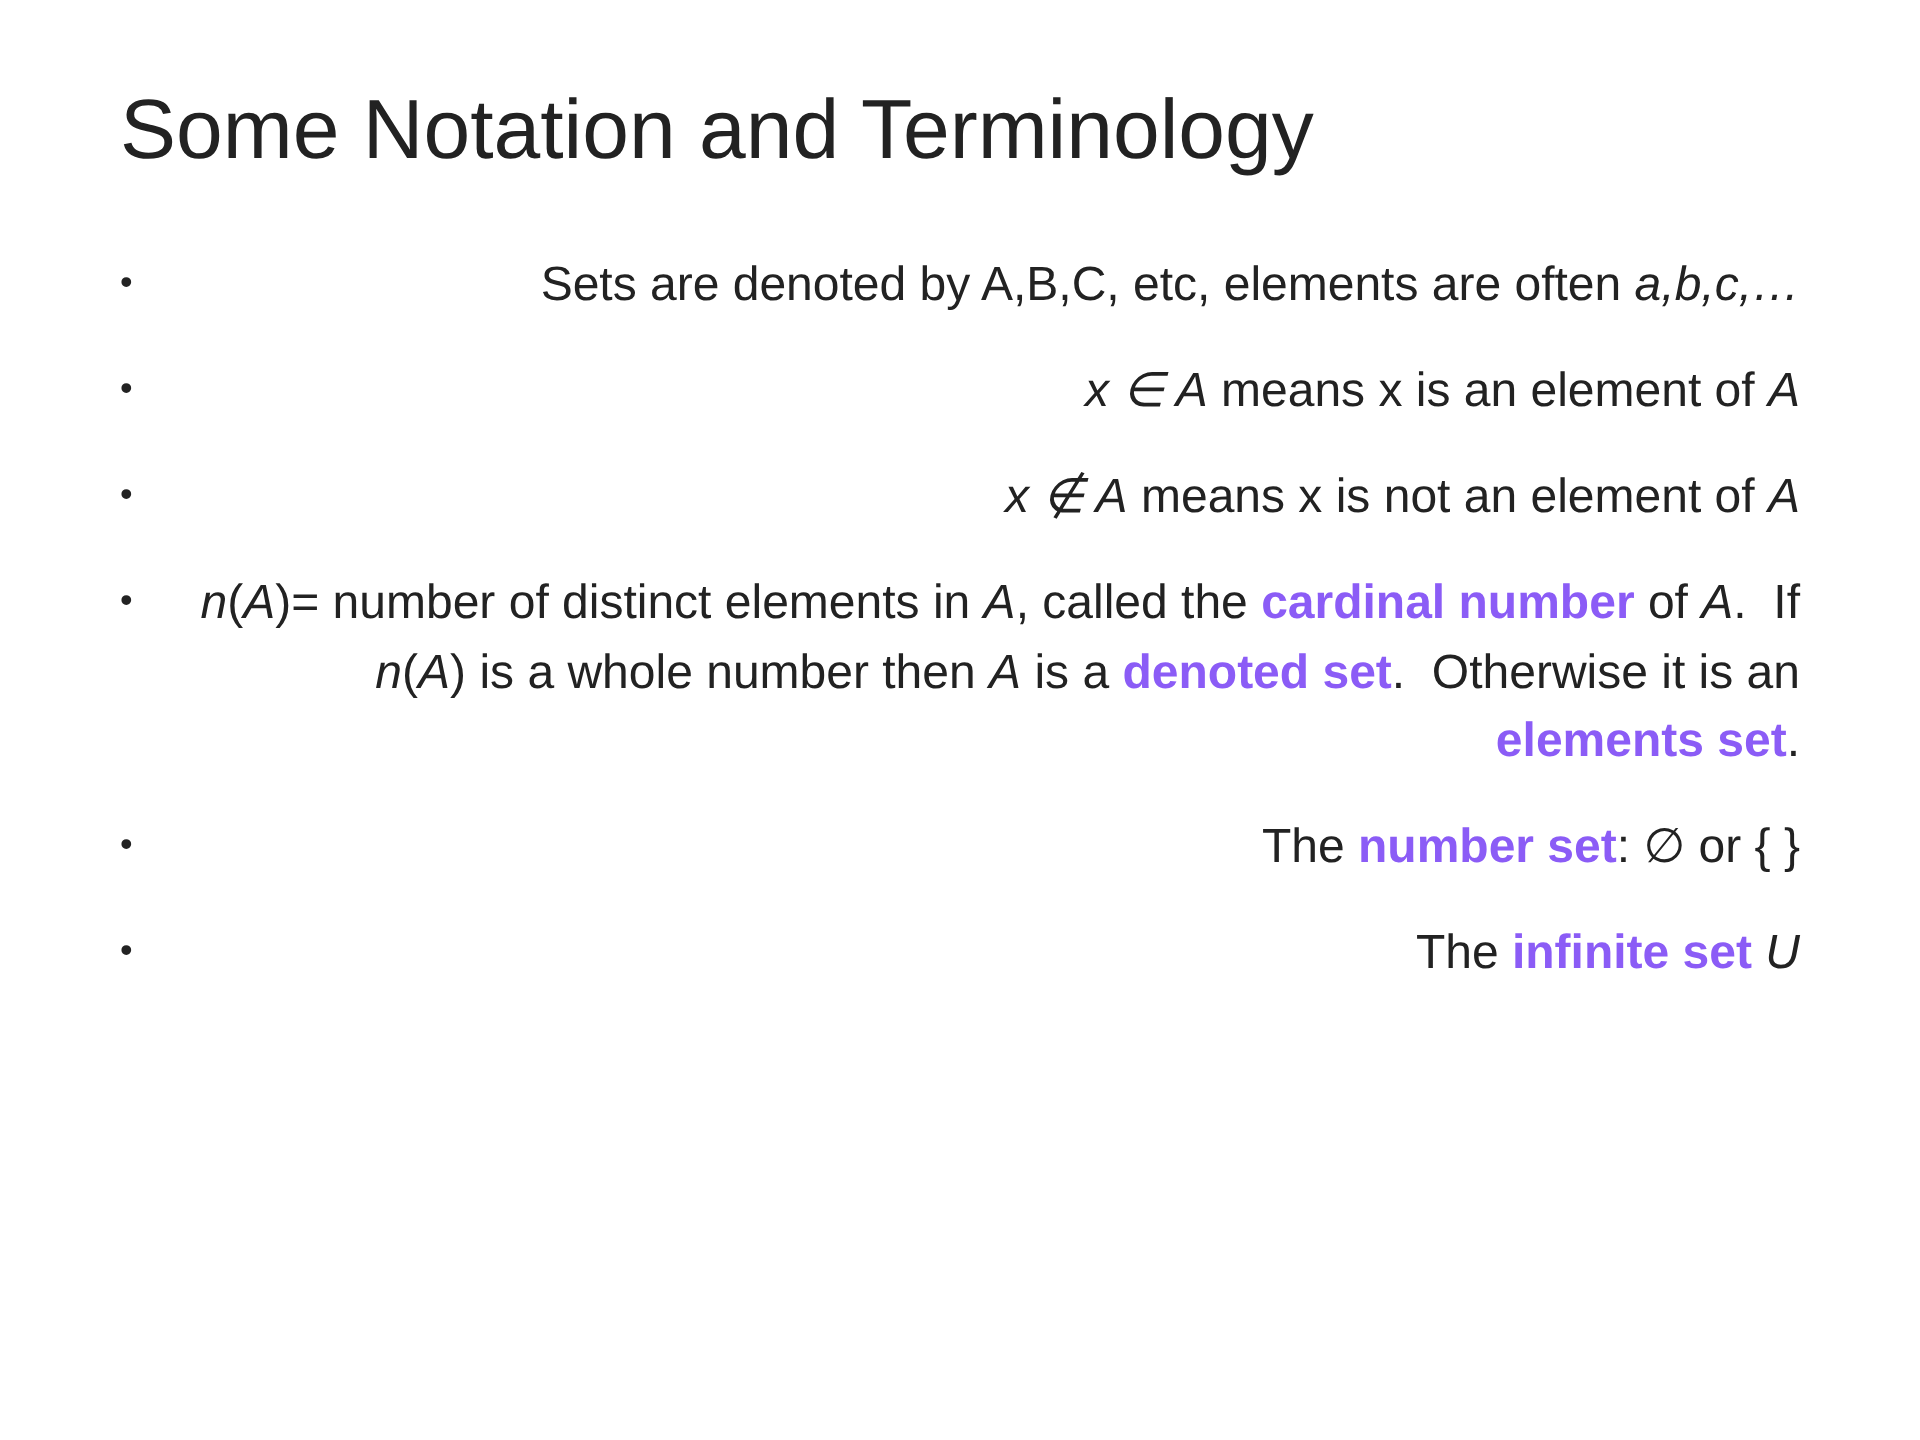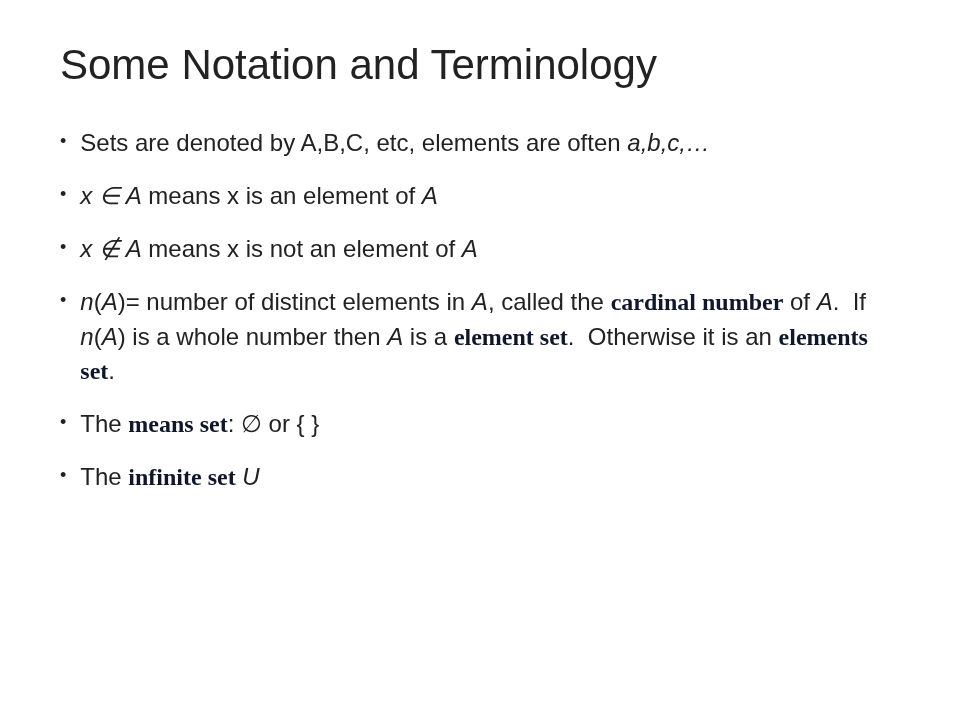--- a/index.html
+++ b/index.html
@@ -44,26 +44,26 @@
 
     .bullet-list li .bullet {
       margin-right: 14px;
       margin-top: 2px;
       font-size: 18px;
       flex-shrink: 0;
     }
 
     .bullet-list li .content {
       flex: 1;
+      text-align: right;
     }
 
     .highlight-blue {
-      color: #0f172a;
+      color: #8b5cf6;
       font-weight: bold;
-      font-family: Liberation Serif, serif;
     }
 
     em {
       font-style: italic;
     }
   </style>
 </head>
 <body>
 
 <h1 class="title">Some Notation and Terminology</h1>
@@ -87,28 +87,28 @@
   <li>
     <span class="bullet">•</span>
     <span class="content">
       <em>x ∉ A</em> means x is not an element of <em>A</em>
     </span>
   </li>
 
   <li>
     <span class="bullet">•</span>
     <span class="content">
-      <em>n</em>(<em>A</em>)= number of distinct elements in <em>A</em>, called the <span class="highlight-blue">cardinal number</span> of <em>A</em>.&nbsp; If <em>n</em>(<em>A</em>) is a whole number then <em>A</em> is a <span class="highlight-blue">element set</span>.&nbsp; Otherwise it is an <span class="highlight-blue">elements set</span>.
+      <em>n</em>(<em>A</em>)= number of distinct elements in <em>A</em>, called the <span class="highlight-blue">cardinal number</span> of <em>A</em>.&nbsp; If <em>n</em>(<em>A</em>) is a whole number then <em>A</em> is a <span class="highlight-blue">denoted set</span>.&nbsp; Otherwise it is an <span class="highlight-blue">elements set</span>.
     </span>
   </li>
 
   <li>
     <span class="bullet">•</span>
     <span class="content">
-      The <span class="highlight-blue">means set</span>: ∅ or { }
+      The <span class="highlight-blue">number set</span>: ∅ or { }
     </span>
   </li>
 
   <li>
     <span class="bullet">•</span>
     <span class="content">
       The <span class="highlight-blue">infinite set</span> <em>U</em>
     </span>
   </li>
 </ul>

